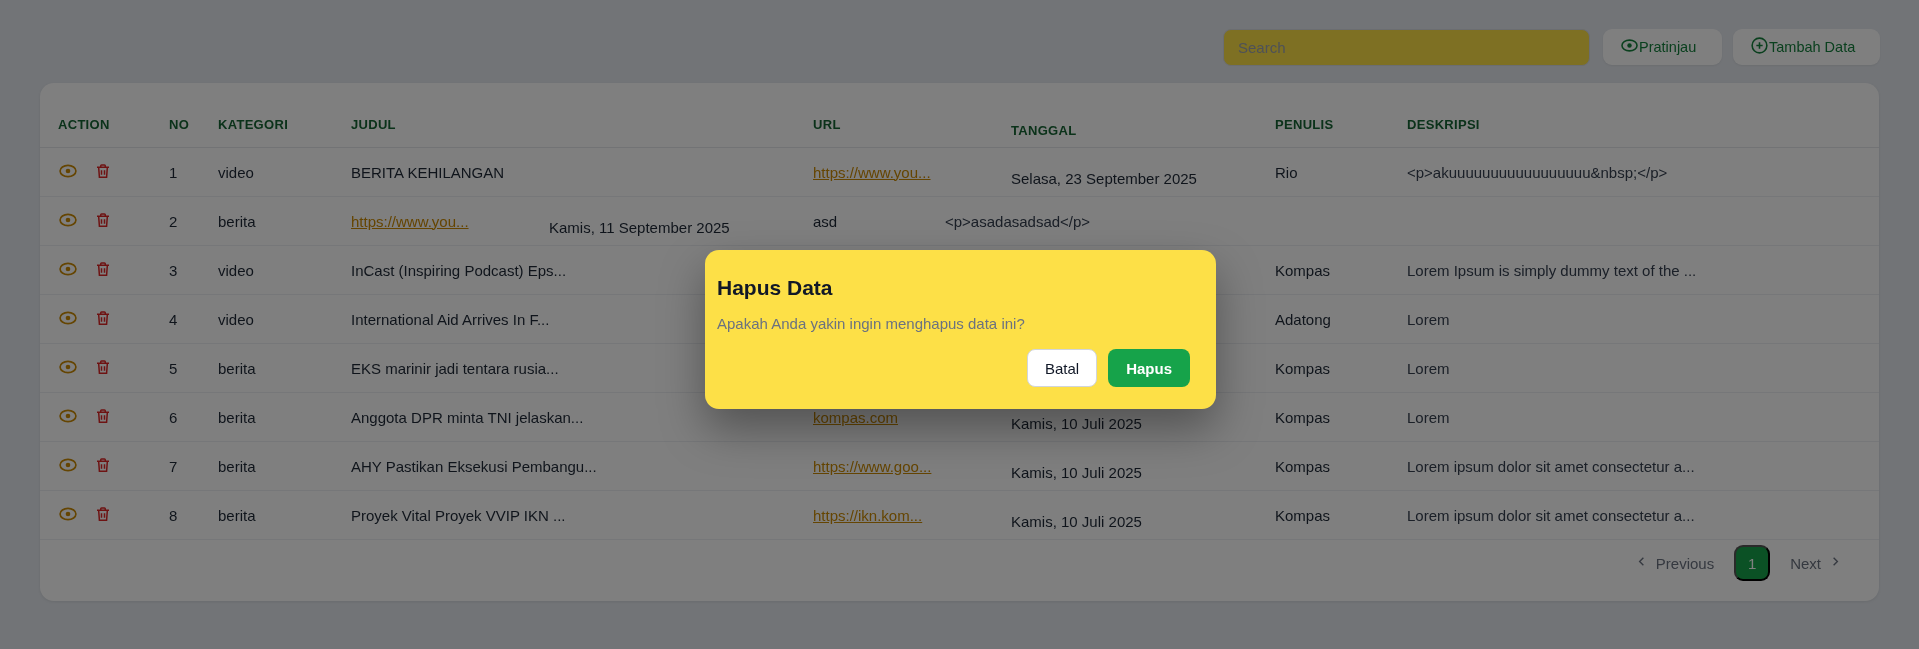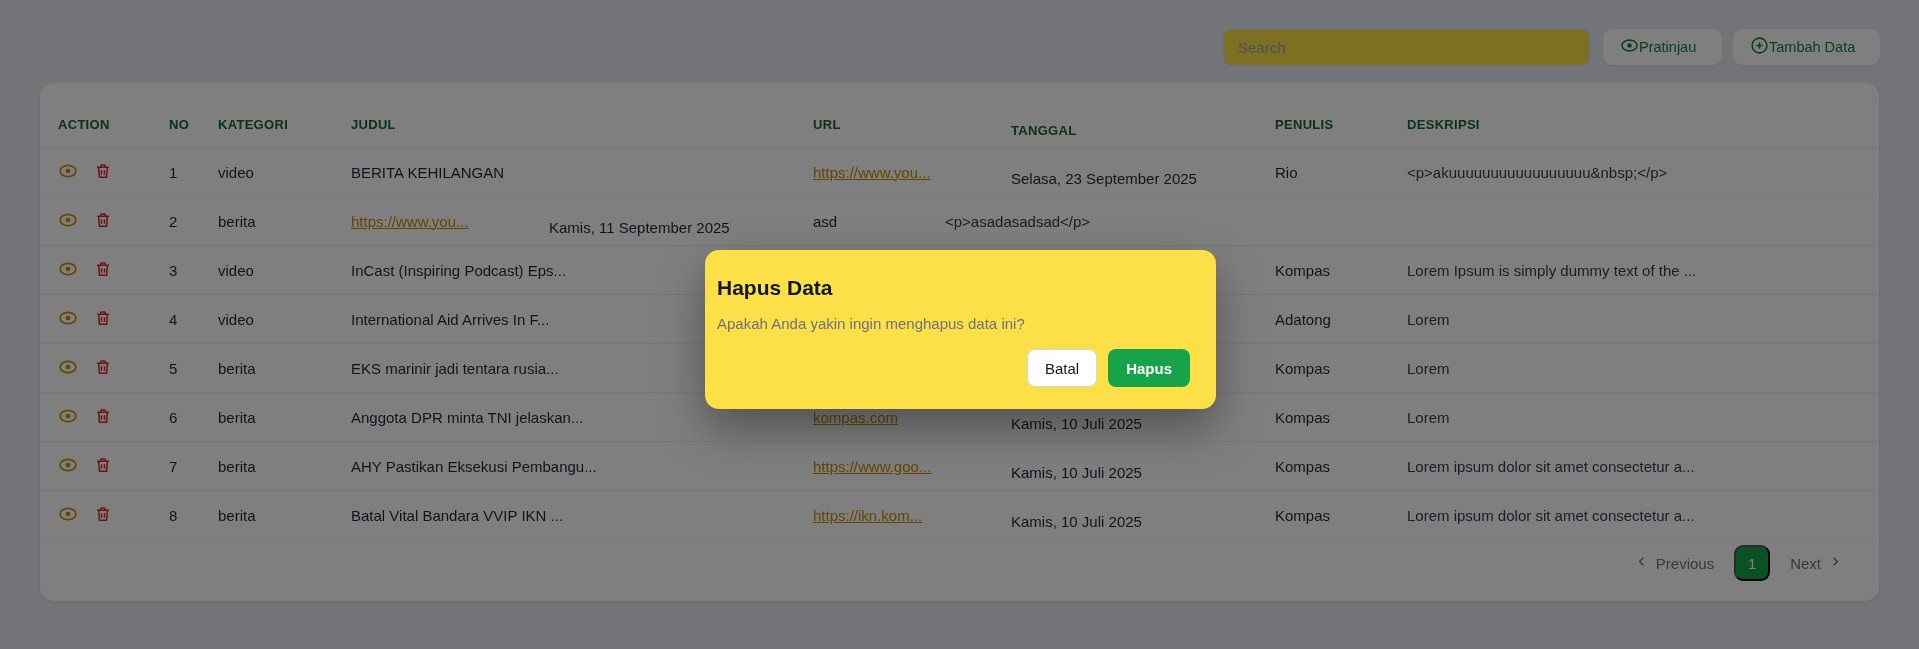--- a/index.html
+++ b/index.html
@@ -366,21 +366,21 @@
                   <path d="M4 7h16"></path>
                   <path d="M9 7V5a1 1 0 0 1 1-1h4a1 1 0 0 1 1 1v2"></path>
                   <path d="M6.2 7l1 13.2h9.6l1-13.2"></path>
                   <path d="M10 11v6M14 11v6"></path>
                 </svg>
               </span>
             </button>
           </div>
           <div class="cell col-no">8</div>
           <div class="cell col-kategori">berita</div>
-          <div class="cell col-judul">Batal Vital Bandara VVIP IKN ...</div>
+          <div class="cell col-judul">Proyek Vital Proyek VVIP IKN ...</div>
           <div class="cell col-url"><a class="url-link">https://ikn.kom...</a></div>
           <div class="cell col-tanggal">Kamis, 10 Juli 2025</div>
           <div class="cell col-penulis">Kompas</div>
           <div class="cell col-deskripsi">Lorem ipsum dolor sit amet consectetur a...</div>
         </div>
       </div>
   </div>
 
   <div class="pagination">
     <button class="page-nav">

